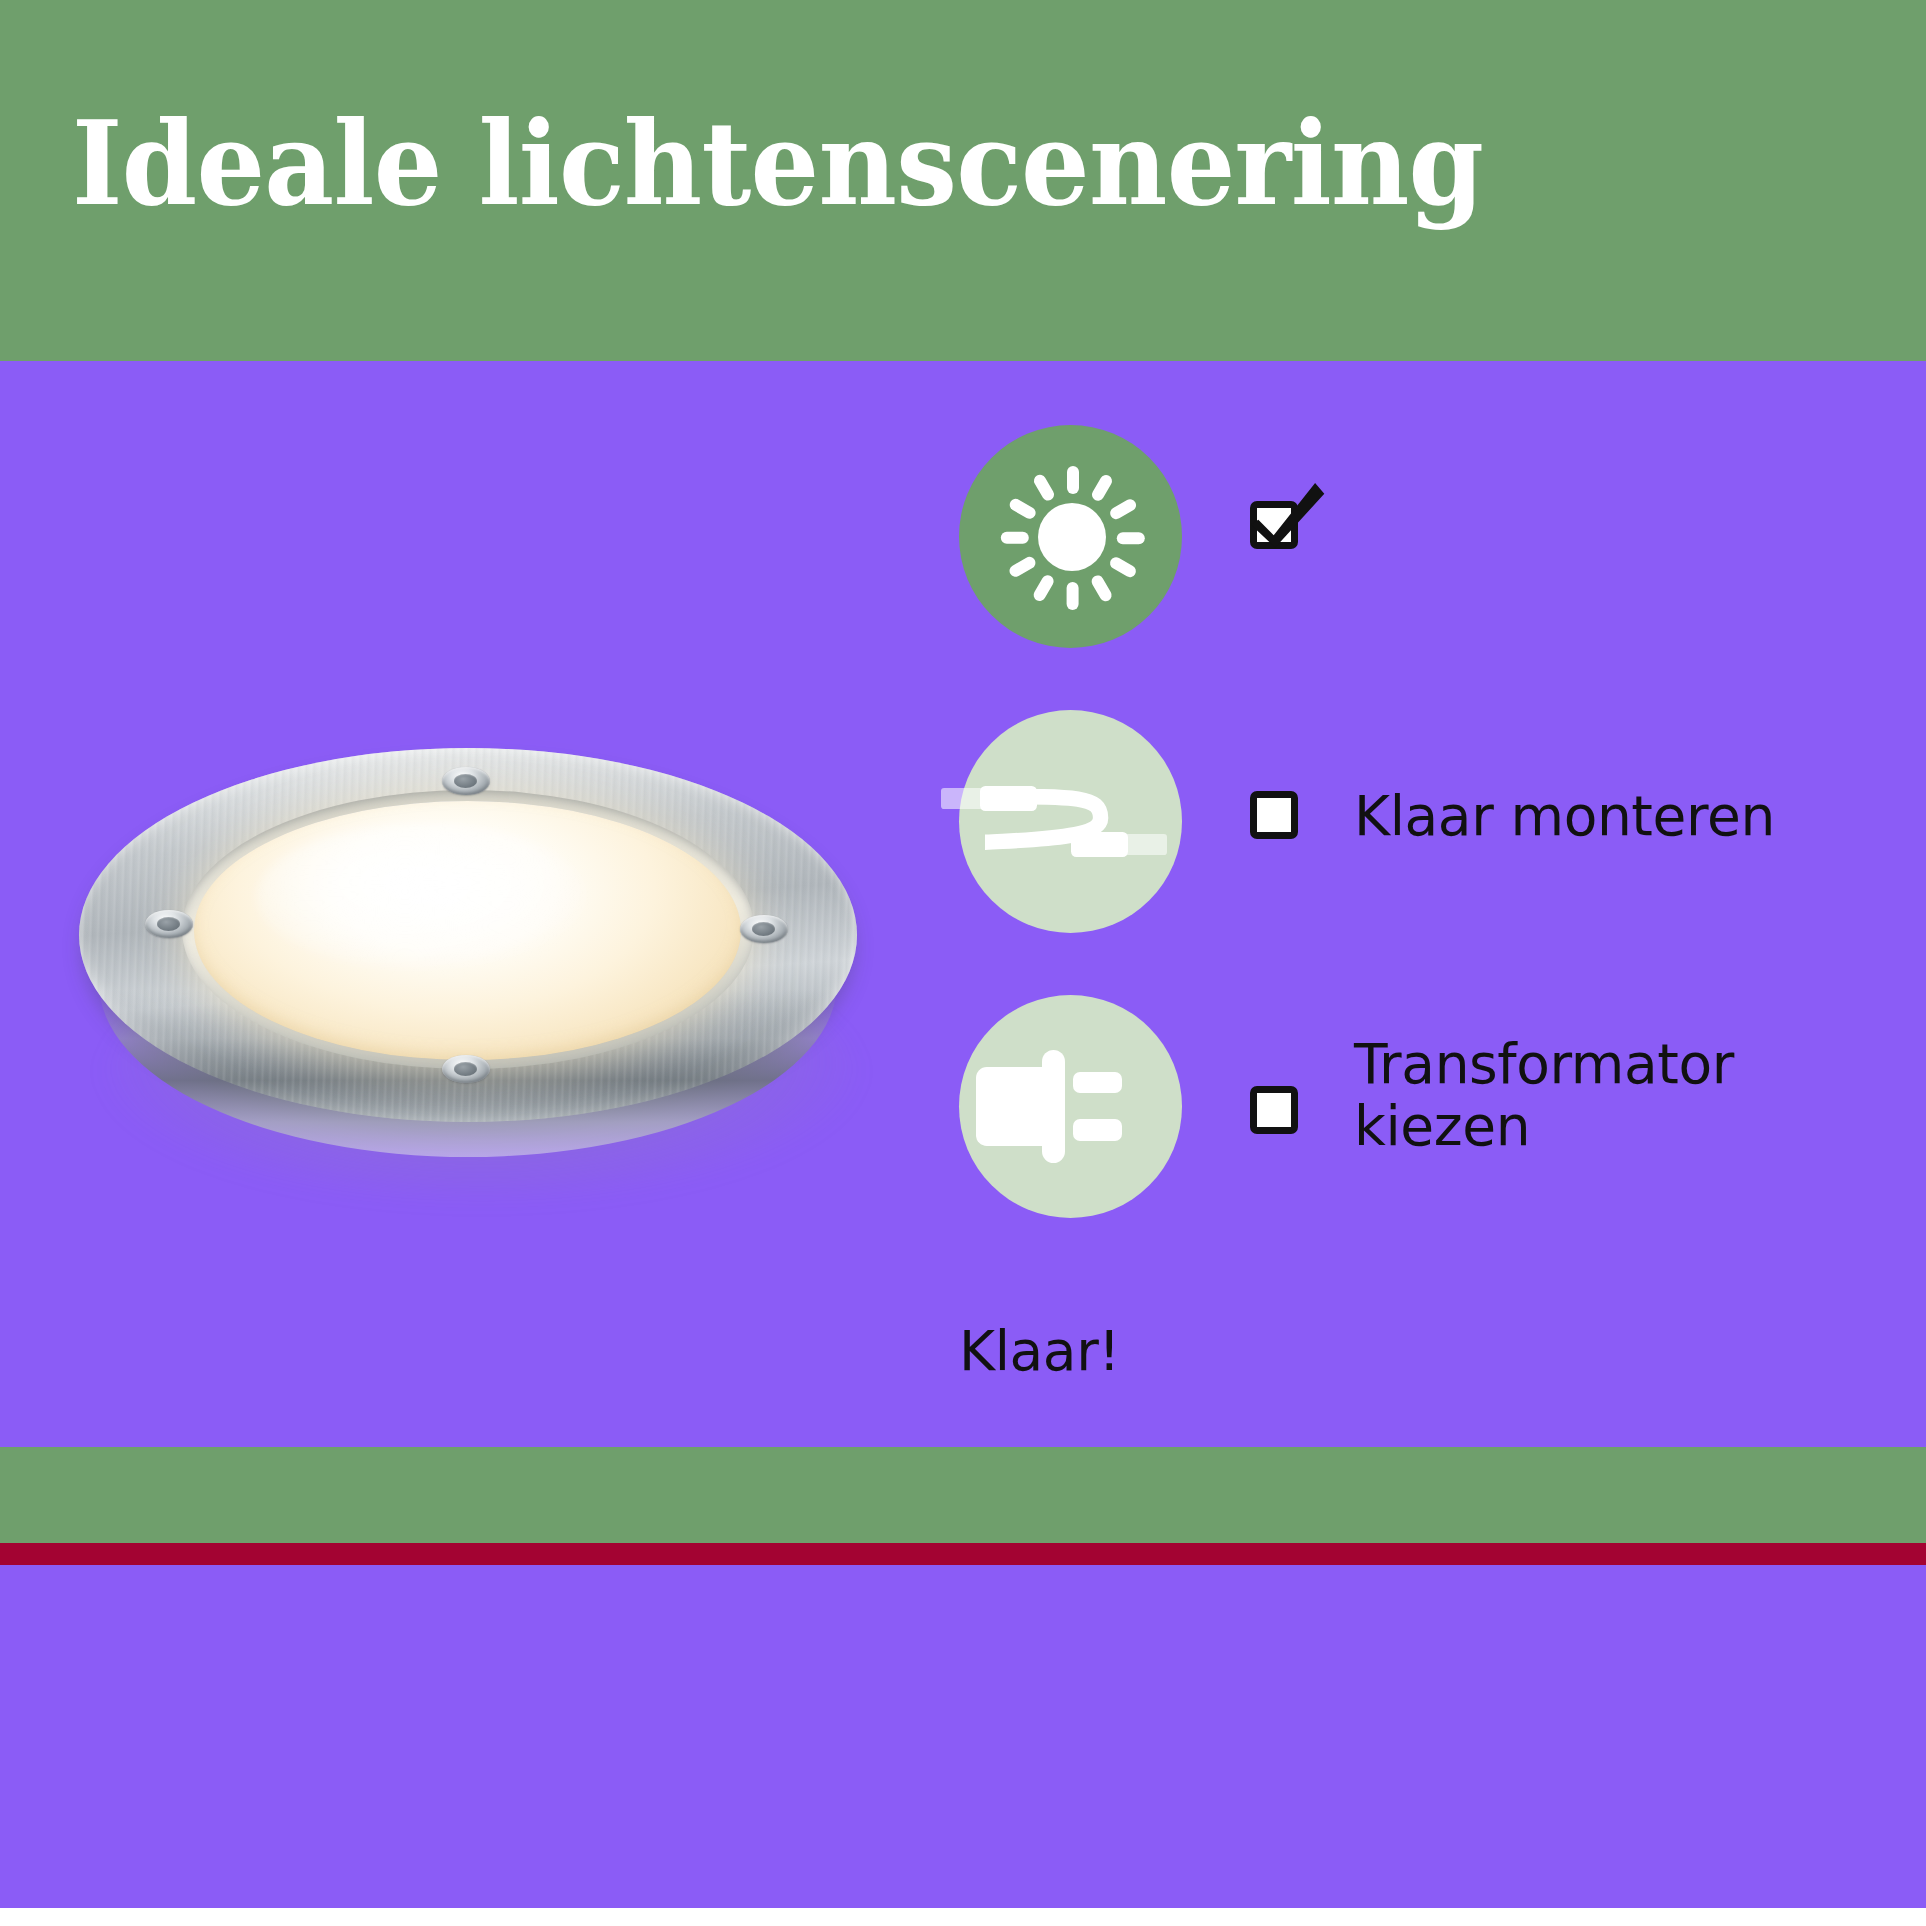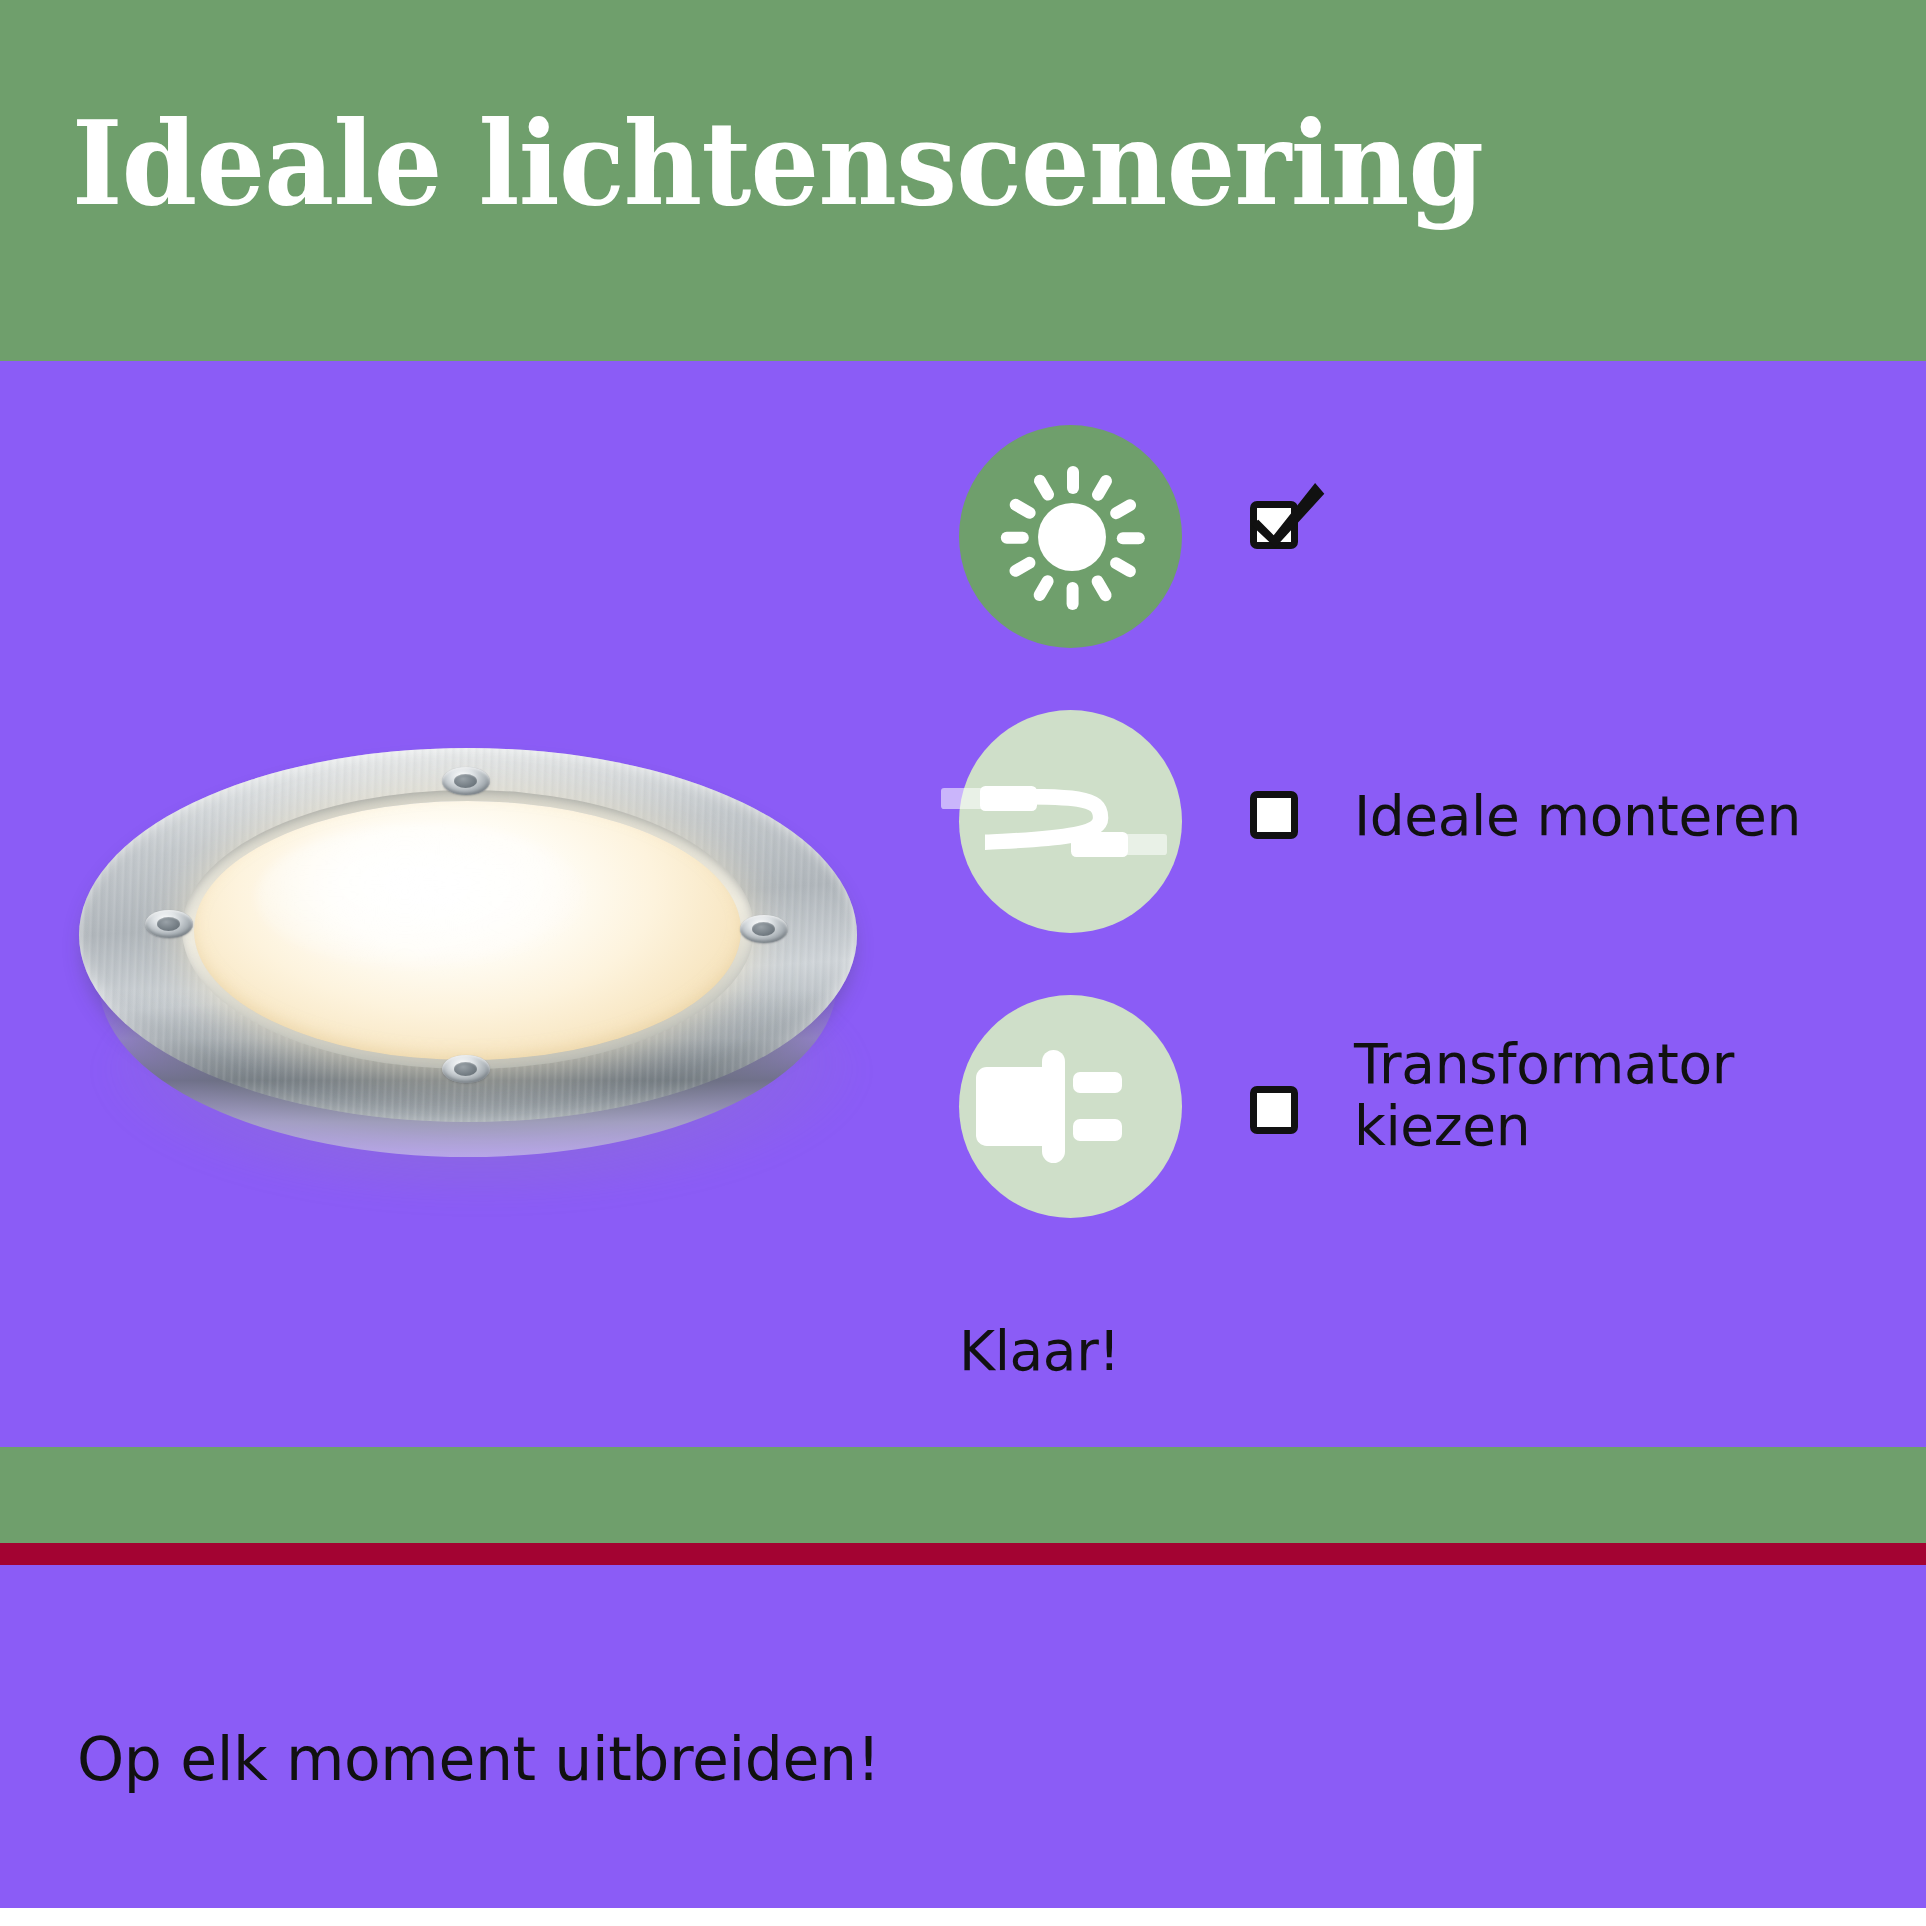--- a/index.html
+++ b/index.html
@@ -462,21 +462,21 @@
           <div class="cable-curve">
             <svg width="131" height="74" viewBox="0 0 170 96">
               <path d="M4 16 C120 16 150 16 150 44 C150 72 58 72 -6 76" fill="none" stroke="#ffffff" stroke-width="20" stroke-linecap="round"></path>
             </svg>
           </div>
           <div class="cable-plug" id="cable-plug-b"></div>
           <div class="cable-plug-tail" id="cable-plug-b-tail"></div>
         </div>
       </div>
       <div class="checkbox" id="row2-checkbox"></div>
-      <div class="row-label" id="row2-label">Ideale monteren</div>
+      <div class="row-label" id="row2-label">Klaar monteren</div>
     </div>
 
     <div class="check-row">
       <div class="icon-circle circle-faded">
         <div class="plug-wrap">
           <div class="plug-body"></div>
           <div class="plug-flange"></div>
           <div class="plug-prong" id="plug-prong-top"></div>
           <div class="plug-prong" id="plug-prong-bot"></div>
         </div>
@@ -485,16 +485,15 @@
       <div class="row-label" id="row3-label">Transformator
 kiezen</div>
     </div>
   </div>
 
   <div id="done-label">Klaar!</div>
 
   <div id="footer-green"></div>
   <div id="footer-red"></div>
 
-  <div id="footer-text">Op elk moment uitbreiden!</div>
 
 </div>
 
 
 </body></html>

